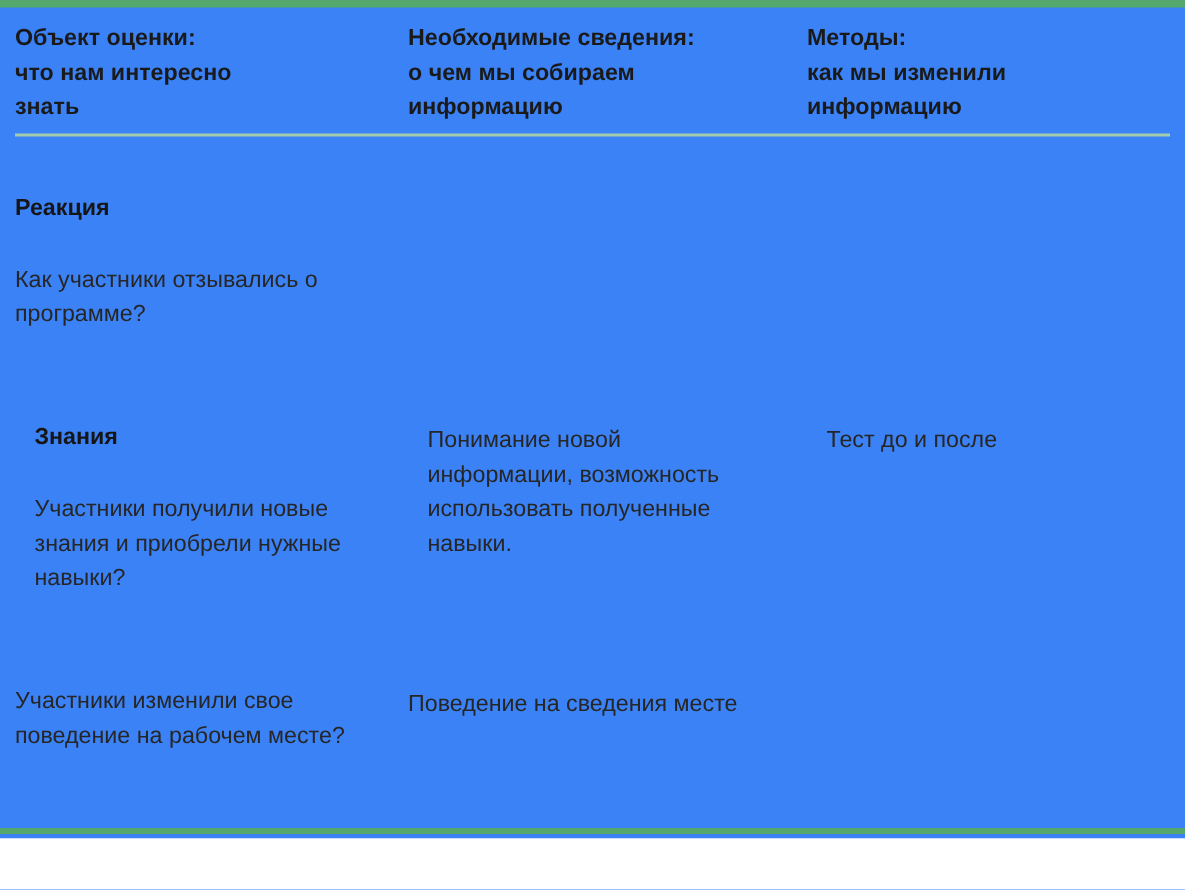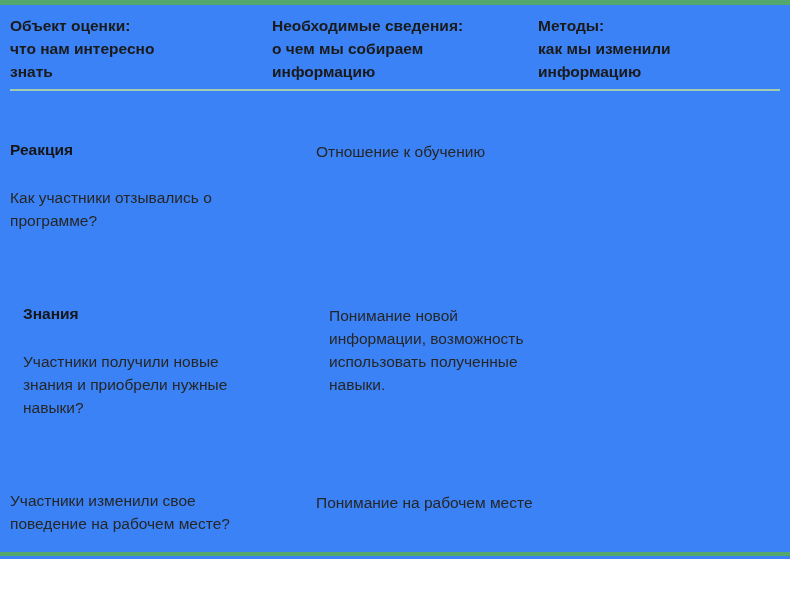--- a/index.html
+++ b/index.html
@@ -50,21 +50,21 @@
   }
   .cell.offset {
     padding-top: 25px;
   }
   .row-label {
     font-weight: 700;
     color: #161616;
     line-height: 23px;
     margin-bottom: 2px;
   }
-  .body-row { padding-top: 24px; gap: 44px; }
+  .body-row { padding-top: 13px; }
   .row-1 { min-height: 130px; }
   .row-2 { min-height: 139px; margin-left: 13px; }
   .row-3 { min-height: 106px; }
   .row-4 { min-height: 112px; }
   .bottom-rule {
     position: absolute;
     left: 0;
     right: 0;
     bottom: 3px;
     height: 4px;
@@ -92,42 +92,42 @@
     </div>
 
     <div class="rule-thin"></div>
 
     <div class="grid-row body-row row-1">
       <div class="cell">
         <div class="row-label">Реакция</div>
         <div>Как участники отзывались о
 программе?</div>
       </div>
-      <div class="cell offset">Отношение к обучению</div>
     </div>
 
     <div class="grid-row body-row row-2">
       <div class="cell">
         <div class="row-label">Знания</div>
         <div>Участники получили новые
 знания и приобрели нужные
 навыки?</div>
       </div>
       <div class="cell offset">Понимание новой
 информации, возможность
 использовать полученные
 навыки.</div>
+      <div class="cell offset">Тест до и после</div>
     </div>
 
     <div class="grid-row body-row row-3">
       <div class="cell">
         <div>Участники изменили свое
 поведение на рабочем месте?</div>
       </div>
-      <div class="cell offset">Понимание на рабочем месте</div>
+      <div class="cell offset">Поведение на сведения месте</div>
     </div>
 
     <div class="grid-row body-row row-4">
       <div class="cell">
         
         
       </div>
       <div class="cell offset">Изменения в продажах, про-
 дуктивность или
 другие показатели</div>

